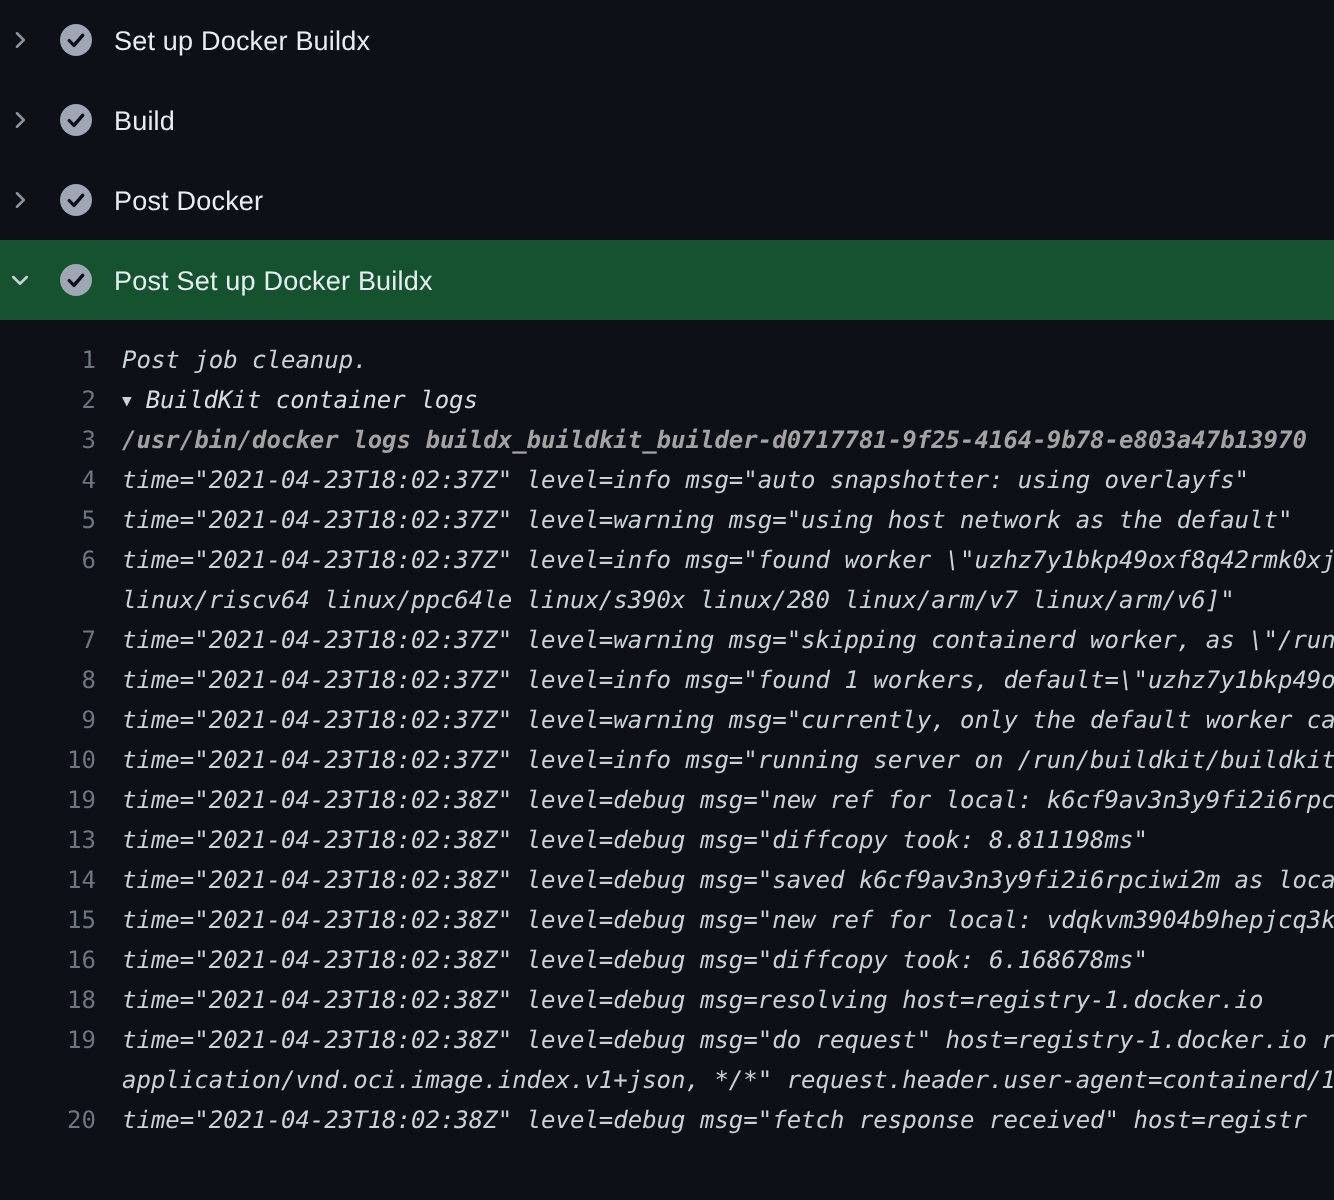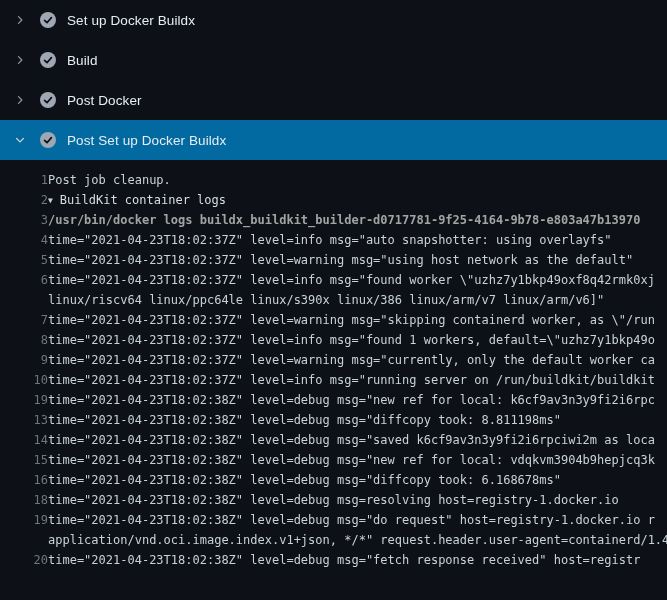--- a/index.html
+++ b/index.html
@@ -13,24 +13,24 @@
     height: 600px;
     overflow: hidden;
     background: #0d1117;
   }
   
   .steps-list { width: 100%; }
   .step-row {
     display: flex;
     align-items: center;
     height: 40px;
-    padding: 0 16px 0 14px;
+    padding: 0 16px 0 4px;
     cursor: pointer;
   }
-  .step-row.expanded { background: #0369a1; text-align: center; }
+  .step-row.expanded { background: #14532d; text-align: center; }
   .chev {
     width: 12px; height: 12px;
     display: inline-flex; align-items: center; justify-content: center;
     margin-right: 14px; flex: none;
   }
   .check {
     width: 16px; height: 16px;
     display: inline-flex; flex: none;
     margin-right: 11px;
   }
@@ -53,22 +53,24 @@
   .ln {
     flex: none;
     width: 48px;
     text-align: right;
     color: #6e7681;
     cursor: pointer;
     user-select: none;
   }
   .lc {
     flex: 1;
+    margin-left: 13px;
     color: #c9d1d9;
     overflow: hidden;
+    font-style: italic;
   }
   .lc.command { color: #a3a3a3; font-weight: 700; }
   .lc.group { color: #d7dde3; cursor: pointer; }
   .tri {
     display: inline-block;
     font-size: 8px;
     margin-right: 7px;
     transform: translateY(-1px);
     color: #c9d1d9;
   }
@@ -135,21 +137,21 @@
         <span class="step-title">Post Set up Docker Buildx</span>
       </div>
     </div>
   <div class="log">
       <div class="log-line"><span class="ln">1</span><span class="lc">Post job cleanup.</span></div>
       <div class="log-line"><span class="ln">2</span><span class="lc group"><span class="tri">▼</span><span>BuildKit container logs</span></span></div>
       <div class="log-line"><span class="ln">3</span><span class="lc command">/usr/bin/docker logs buildx_buildkit_builder-d0717781-9f25-4164-9b78-e803a47b13970</span></div>
       <div class="log-line"><span class="ln">4</span><span class="lc">time="2021-04-23T18:02:37Z" level=info msg="auto snapshotter: using overlayfs"</span></div>
       <div class="log-line"><span class="ln">5</span><span class="lc">time="2021-04-23T18:02:37Z" level=warning msg="using host network as the default"</span></div>
       <div class="log-line"><span class="ln">6</span><span class="lc">time="2021-04-23T18:02:37Z" level=info msg="found worker \"uzhz7y1bkp49oxf8q42rmk0xj</span></div>
-      <div class="log-line"><span class="ln"></span><span class="lc">linux/riscv64 linux/ppc64le linux/s390x linux/386 linux/arm/v7 linux/arm/v6]"</span></div>
+      <div class="log-line"><span class="ln"></span><span class="lc">linux/riscv64 linux/ppc64le linux/s390x linux/280 linux/arm/v7 linux/arm/v6]"</span></div>
       <div class="log-line"><span class="ln">7</span><span class="lc">time="2021-04-23T18:02:37Z" level=warning msg="skipping containerd worker, as \"/run</span></div>
       <div class="log-line"><span class="ln">8</span><span class="lc">time="2021-04-23T18:02:37Z" level=info msg="found 1 workers, default=\"uzhz7y1bkp49o</span></div>
       <div class="log-line"><span class="ln">9</span><span class="lc">time="2021-04-23T18:02:37Z" level=warning msg="currently, only the default worker ca</span></div>
       <div class="log-line"><span class="ln">10</span><span class="lc">time="2021-04-23T18:02:37Z" level=info msg="running server on /run/buildkit/buildkit</span></div>
       <div class="log-line"><span class="ln">19</span><span class="lc">time="2021-04-23T18:02:38Z" level=debug msg="new ref for local: k6cf9av3n3y9fi2i6rpc</span></div>
       <div class="log-line"><span class="ln">13</span><span class="lc">time="2021-04-23T18:02:38Z" level=debug msg="diffcopy took: 8.811198ms"</span></div>
       <div class="log-line"><span class="ln">14</span><span class="lc">time="2021-04-23T18:02:38Z" level=debug msg="saved k6cf9av3n3y9fi2i6rpciwi2m as loca</span></div>
       <div class="log-line"><span class="ln">15</span><span class="lc">time="2021-04-23T18:02:38Z" level=debug msg="new ref for local: vdqkvm3904b9hepjcq3k</span></div>
       <div class="log-line"><span class="ln">16</span><span class="lc">time="2021-04-23T18:02:38Z" level=debug msg="diffcopy took: 6.168678ms"</span></div>
       <div class="log-line"><span class="ln">18</span><span class="lc">time="2021-04-23T18:02:38Z" level=debug msg=resolving host=registry-1.docker.io</span></div>

